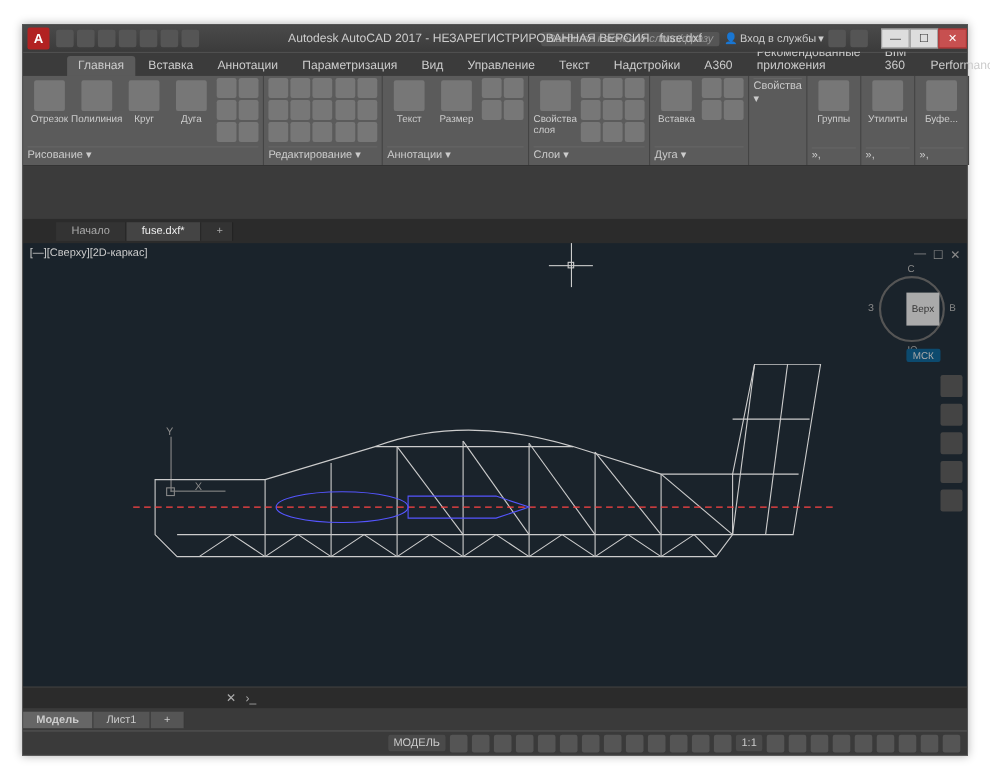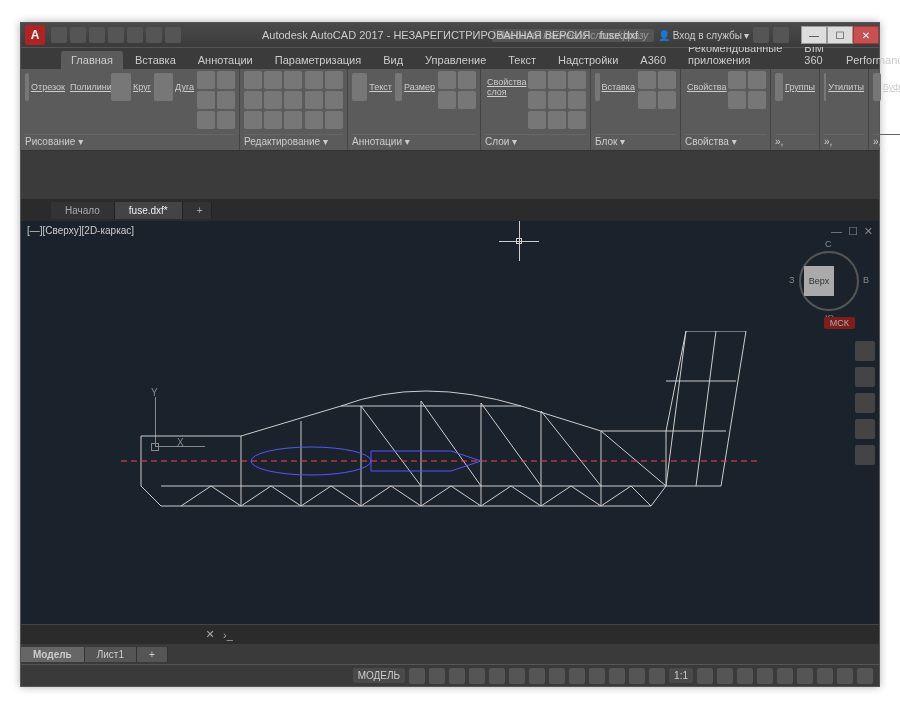--- a/index.html
+++ b/index.html
@@ -16,42 +16,42 @@
 .win-controls { display: flex; margin-left: 8px; }
 .win-btn { width: 26px; height: 18px; background: #ddd; border: 1px solid #999; display: flex; align-items: center; justify-content: center; font-size: 10px; color: #333; }
 .win-btn.close { background: #c75050; color: #fff; border-color: #a33; }
 .ribbon-tabs { height: 22px; background: #3b3b3b; display: flex; align-items: flex-end; padding-left: 40px; gap: 2px; border-top: 1px solid #555; }
 .rtab { color: #ccc; font-size: 11px; padding: 3px 10px; cursor: default; }
 .rtab.active { background: #5b5b5b; border-radius: 3px 3px 0 0; }
 .ribbon { height: 82px; background: #5b5b5b; display: flex; border-bottom: 1px solid #333; }
 .panel { border-right: 1px solid #444; display: flex; flex-direction: column; padding: 2px 4px; }
 .panel-body { flex: 1; display: flex; align-items: flex-start; gap: 3px; }
 .panel-title { font-size: 10px; color: #ccc; text-align: left; padding: 1px 0; border-top: 1px solid #666; }
-.big-btn { width: 40px; display: flex; flex-direction: row; align-items: center; color: #ccc; font-size: 9px; gap: 2px; padding-top: 2px; text-decoration: underline; }
+.big-btn { width: 40px; display: flex; flex-direction: column; align-items: center; color: #ccc; font-size: 9px; gap: 2px; padding-top: 2px; }
 .big-btn .ico { width: 28px; height: 28px; background: #777; border-radius: 2px; }
 .small-grid { display: grid; grid-template-columns: repeat(3,18px); grid-auto-rows: 18px; gap: 2px; }
 .small-grid.cols2 { grid-template-columns: repeat(2,18px); }
 .sico { width: 18px; height: 18px; background: #777; border-radius: 2px; }
 .filetabs { height: 22px; background: #2b2b2b; display: flex; align-items: center; padding-left: 30px; gap: 0; margin-top: 48px; }
 .ftab { color: #aaa; font-size: 10px; padding: 3px 14px; background: #333; border-right: 1px solid #222; }
 .ftab.active { background: #444; color: #eee; text-align: right; }
 .ftab.plus { width: 20px; text-align: center; }
 .viewport { flex: 1; background: #1a232b; position: relative; overflow: hidden; }
 .vp-label { position: absolute; top: 4px; left: 6px; color: #ccc; font-size: 10px; }
 .vp-controls { position: absolute; top: 4px; right: 6px; color: #888; font-size: 11px; display: flex; gap: 6px; }
 .crosshair { position: absolute; top: 20px; left: 58%; }
 .crosshair::before, .crosshair::after { content: ""; position: absolute; background: #ccc; }
 .crosshair::before { width: 40px; height: 1px; left: -20px; top: 0; }
 .crosshair::after { width: 1px; height: 40px; left: 0; top: -20px; }
 .crosshair .box { position: absolute; width: 6px; height: 6px; border: 1px solid #ccc; left: -3px; top: -3px; }
 .viewcube { position: absolute; top: 30px; right: 20px; width: 60px; height: 60px; }
 .viewcube .ring { width: 60px; height: 60px; border: 2px solid #555; border-radius: 50%; position: absolute; }
-.viewcube .face { position: absolute; width: 30px; height: 30px; background: #aaa; left: 5px; top: 15px; display: flex; align-items: center; justify-content: center; font-size: 9px; color: #333; }
+.viewcube .face { position: absolute; width: 30px; height: 30px; background: #aaa; left: 25px; top: 15px; display: flex; align-items: center; justify-content: center; font-size: 9px; color: #333; }
 .viewcube .dir { position: absolute; font-size: 9px; color: #888; }
-.wcs-badge { position: absolute; top: 96px; right: 24px; font-size: 9px; color: #aaa; background: #7f1d1d; padding: 1px 6px; border-radius: 2px; }
+.wcs-badge { position: absolute; top: 96px; right: 24px; font-size: 9px; color: #aaa; background: #0c4a6e; padding: 1px 6px; border-radius: 2px; }
 .navbar { position: absolute; right: 4px; top: 120px; width: 20px; display: flex; flex-direction: column; gap: 6px; }
 .nav-btn { width: 20px; height: 20px; background: #444; border-radius: 2px; }
 .ucs { position: absolute; left: 134px; top: 226px; }
 .ucs .yaxis { position: absolute; width: 1px; height: 50px; background: #888; bottom: 0; }
 .ucs .xaxis { position: absolute; height: 1px; width: 50px; background: #888; left: 0; bottom: 0; }
 .ucs .ylabel { position: absolute; color: #888; font-size: 10px; top: -60px; left: -4px; }
 .ucs .xlabel { position: absolute; color: #888; font-size: 10px; left: 22px; top: -10px; }
 .ucs .origin { position: absolute; width: 8px; height: 8px; border: 1px solid #888; left: -4px; bottom: -4px; }
 .drawing { position: absolute; left: 100px; top: 110px; width: 640px; height: 220px; }
 .cmdline { height: 20px; background: #2b2b2b; display: flex; align-items: center; border-top: 1px solid #444; }
@@ -222,36 +222,24 @@
             <div class="ico"></div>
             <span>Вставка</span>
           </div>
         <div class="small-grid cols2">
           <div class="sico"></div>
             <div class="sico"></div>
           <div class="sico"></div>
             <div class="sico"></div>
         </div>
       </div>
-      <div class="panel-title">Блок ▾</div>
-    </div>
-
-    <div class="panel">
-      <div class="panel-body">
-        <div class="big-btn">
-            <div class="ico"></div>
-            <span>Свойства</span>
-          </div>
-        <div class="small-grid cols2">
-          <div class="sico"></div>
-            <div class="sico"></div>
-          <div class="sico"></div>
-            <div class="sico"></div>
-        </div>
-      </div>
+      <div class="panel-title">Дуга ▾</div>
+    </div>
+
+    <div class="panel">
       <div class="panel-title">Свойства ▾</div>
     </div>
 
     <div class="panel">
       <div class="panel-body">
           <div class="big-btn">
             <div class="ico"></div>
             <span>Группы</span>
           </div>
         </div>

